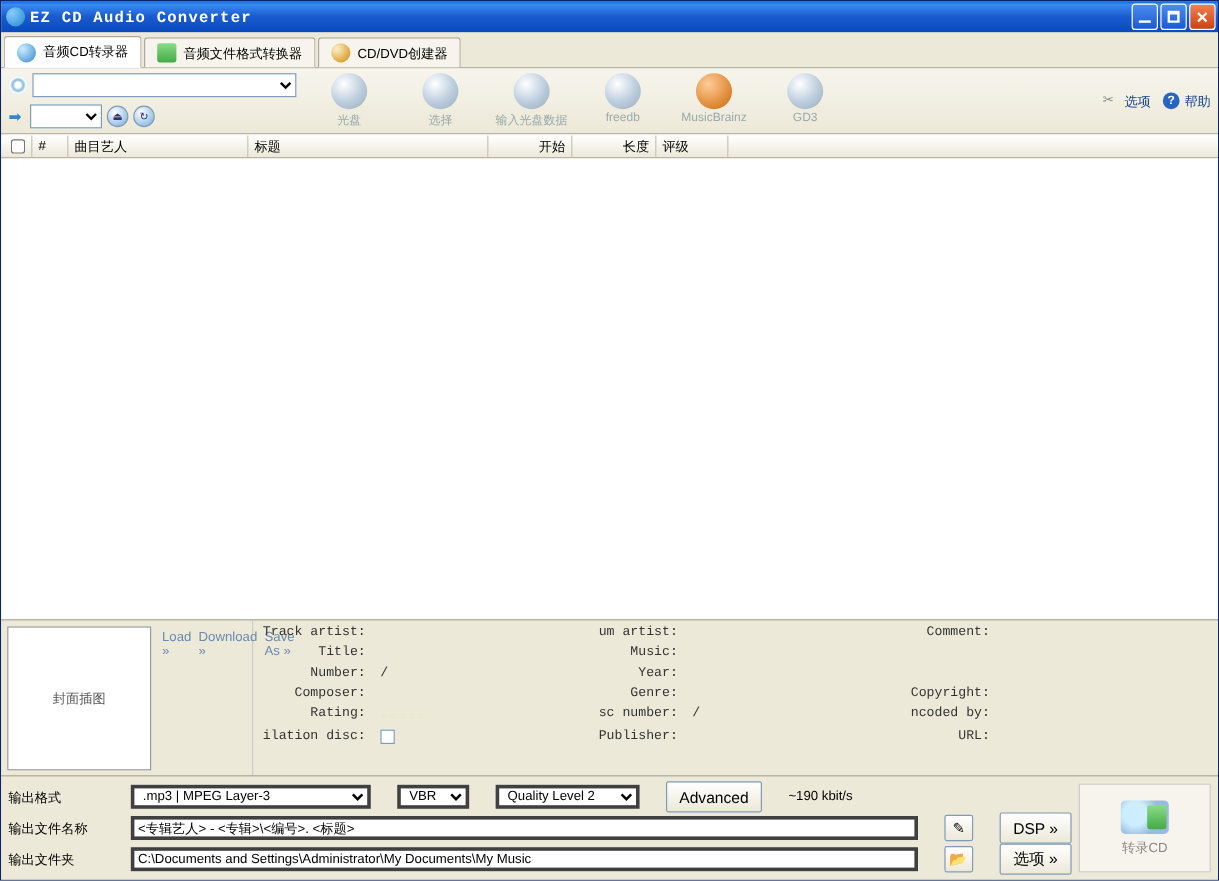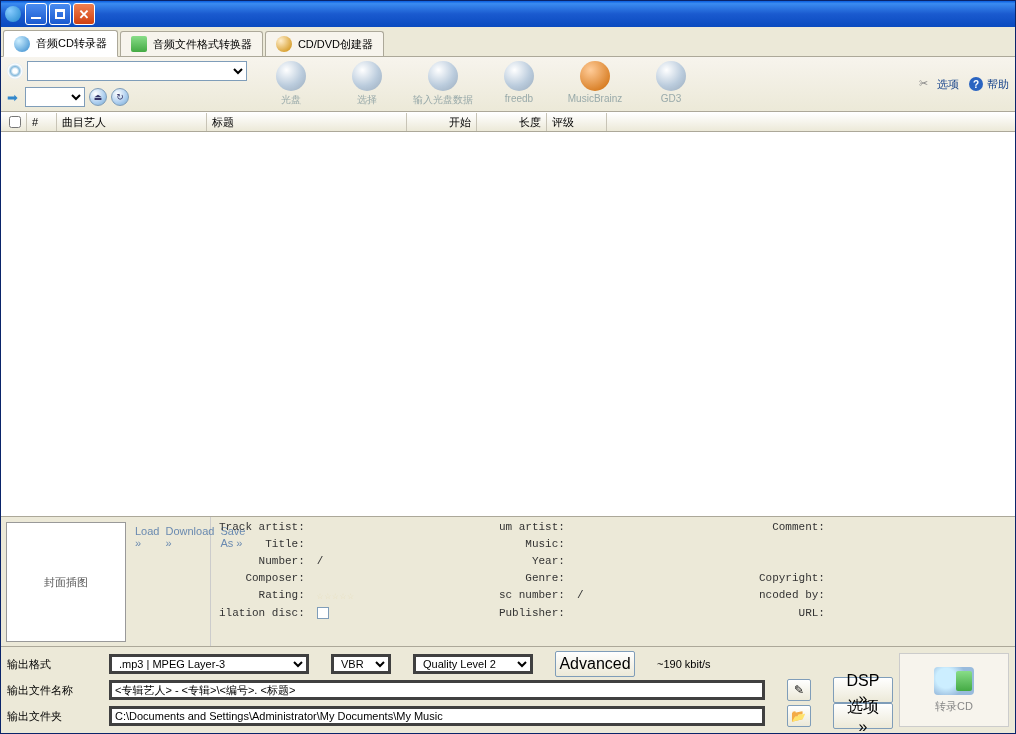--- a/index.html
+++ b/index.html
@@ -57,39 +57,40 @@
 .meta-actions .mlink { color: #6a8ab0; font-size: 11px; cursor: pointer; }
 .meta-fields { flex: 1; padding: 4px 8px; display: grid; grid-template-columns: repeat(3, auto 1fr); column-gap: 12px; row-gap: 5px; font-family: "Courier New", SimSun, monospace; font-size: 11px; color: #333; align-content: start; }
 .meta-fields .lbl { text-align: right; white-space: nowrap; }
 .meta-fields .val { min-width: 80px; }
 .stars { color: #e8e0c0; letter-spacing: 1px; }
 .ck { width: 12px; height: 12px; border: 1px solid #7f9db9; display: inline-block; background: #fff; }
 
 .bottom { border-top: 1px solid #aca899; padding: 6px; display: flex; gap: 6px; background: #ece9d8; }
 .bot-left { width: 120px; display: flex; flex-direction: column; gap: 6px; }
 .bot-left .prow { display: flex; align-items: center; gap: 4px; }
-.btn { height: 22px; padding: 12px 8px; border: 1px solid #7f9db9; background: linear-gradient(#fff,#ece9d8); font-size: 16px; display: inline-flex; align-items: center; justify-content: center; border-radius: 2px; }
+.btn { height: 22px; padding: 12px 8px; border: 1px solid #7f9db9; background: linear-gradient(#fff,#ece9d8); font-size: 13px; display: inline-flex; align-items: center; justify-content: center; border-radius: 2px; }
 .bot-mid { flex: 1; display: flex; flex-direction: column; gap: 4px; }
 .brow { display: flex; align-items: center; gap: 22px; height: 22px; }
 .brow .blbl { width: 80px; }
 .brow select, .brow input[type=text] { height: 20px; border: 3px solid #404040; font-size: 11px; padding: 0 3px; background: #fff; }
 .brow .txt { flex: 1; }
 .icon-btn { width: 24px; height: 22px; border: 1px solid #7f9db9; background: linear-gradient(#fff,#ece9d8); display: inline-flex; align-items: center; justify-content: center; font-size: 12px; border-radius: 2px; }
 .bot-right { width: 110px; border: 1px solid #ccc; background: #f7f4ed; display: flex; flex-direction: column; align-items: center; justify-content: center; gap: 4px; }
 .bot-right .ricon { width: 40px; height: 28px; background: radial-gradient(circle at 30% 40%,#cef 30%,#9bd 60%); border-radius: 4px; position: relative; }
 .bot-right .ricon::after { content: ''; position: absolute; right: 2px; top: 4px; width: 16px; height: 20px; background: linear-gradient(#8d8,#4a4); border-radius: 2px; }
 
 input[type=checkbox] { width: 12px; height: 12px; }
 </style>
 </head>
 <body>
 
 <div class="window">
   <div class="titlebar">
     <div class="icon"></div>
+    <div class="title">EZ CD Audio Converter</div>
     <div class="btns">
       <div class="tbtn min">
           <div class="ico-min"></div>
         </div>
       <div class="tbtn max">
           <div class="ico-max"></div>
         </div>
       <div class="tbtn close">✕</div>
     </div>
   </div>

